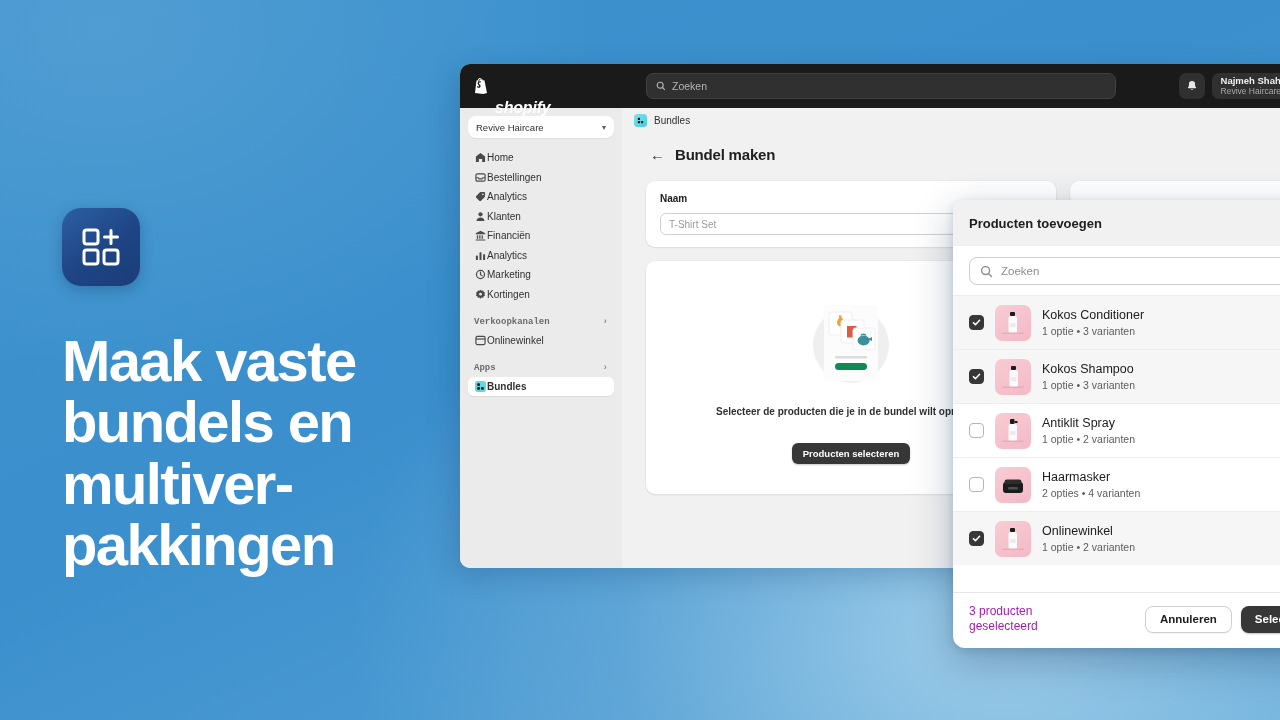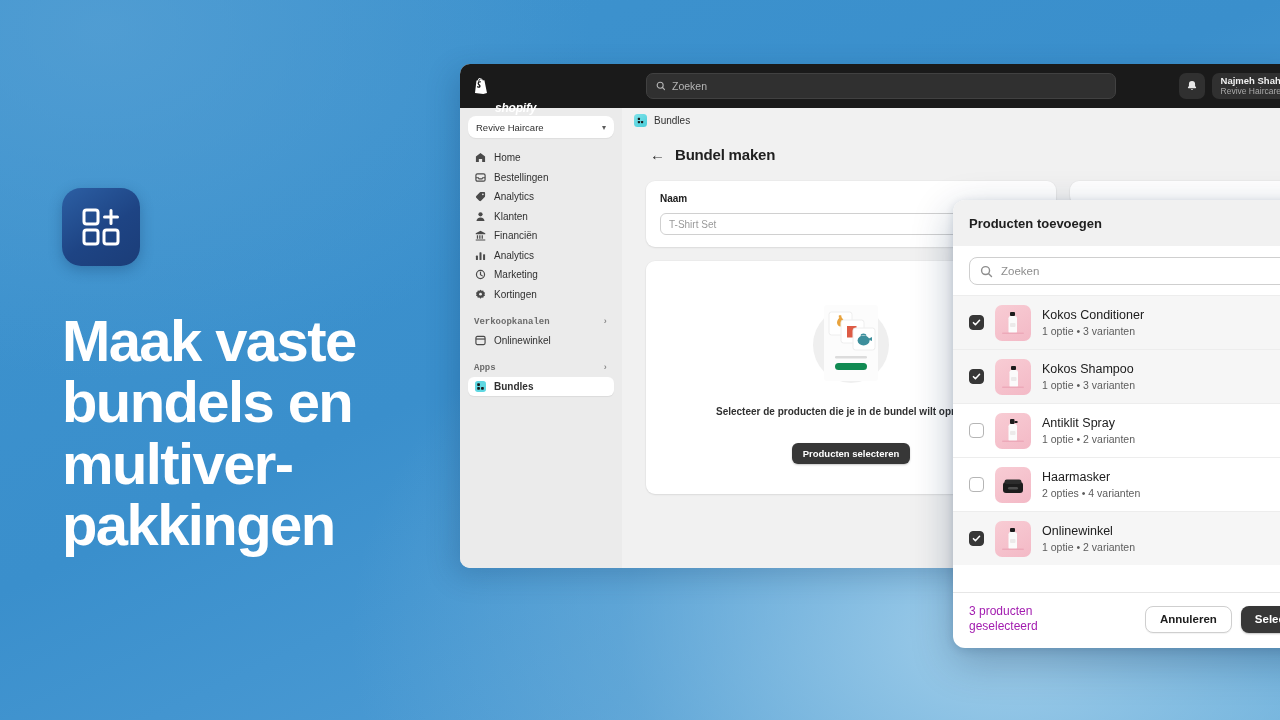--- a/index.html
+++ b/index.html
@@ -15,21 +15,21 @@
   #bg {
     position: absolute; inset: 0;
     background:
       radial-gradient(ellipse 900px 620px at 78% 88%, rgba(164,208,235,0.95) 0%, rgba(120,180,219,0.45) 42%, rgba(58,144,206,0) 72%),
       radial-gradient(ellipse 700px 500px at 8% 4%, rgba(86,160,212,0.75) 0%, rgba(58,144,206,0) 70%),
       linear-gradient(155deg, #3e93ce 0%, #3a8fcc 45%, #4c9bd4 75%, #69b0dd 100%);
   }
 
   
   #promo {
-    position: absolute; left: 62px; top: 188px; width: 400px;
+    position: absolute; left: 62px; top: 208px; width: 400px;
     z-index: 5;
   }
   #app-icon {
     width: 78px; height: 78px; border-radius: 19px;
     background: linear-gradient(145deg, #2c5fa4 0%, #1e4484 55%, #1b3d78 100%);
     box-shadow: 0 4px 14px rgba(10,40,80,0.28);
     display: flex; align-items: center; justify-content: center;
   }
   #app-icon svg { display: block; }
   #promo-head {
@@ -53,21 +53,21 @@
     z-index: 6;
   }
 
   
   #topbar {
     height: 44px; background: #1a1a1a;
     display: flex; align-items: center; padding: 0 10px 0 14px;
     position: relative;
   }
   #brand { display: flex; align-items: center; gap: 7px; width: 160px; flex: none; }
-  #brand .wordmark { color: #fff; font-size: 12px; font-style: italic; font-weight: 700; letter-spacing: -0.2px; margin-top: 44px; }
+  #brand .wordmark { color: #fff; font-size: 16px; font-style: italic; font-weight: 700; letter-spacing: -0.2px; margin-top: 44px; }
   #topsearch {
     flex: 1; max-width: 470px; height: 26px; margin-left: 12px;
     background: #303030; border: 1px solid #414141; border-radius: 7px;
     display: flex; align-items: center; gap: 6px; padding: 0 9px;
     color: #b5b5b5; font-size: 10.5px;
   }
   #topright { margin-left: auto; display: flex; align-items: center; gap: 7px; }
   #bell {
     width: 26px; height: 26px; border-radius: 7px; background: #303030;
     display: flex; align-items: center; justify-content: center;
@@ -85,21 +85,21 @@
   #sidebar { width: 162px; flex: none; background: #ebebeb; padding: 8px 8px 0 8px; }
   #store-sel {
     background: #fff; border-radius: 8px; height: 22px;
     display: flex; align-items: center; padding: 0 8px;
     font-size: 9.5px; color: #303030; font-weight: 500;
     box-shadow: 0 1px 1px rgba(0,0,0,0.06);
   }
   #store-sel .chev { margin-left: auto; color: #5c5c5c; font-size: 8px; }
   .nav-list { margin-top: 10px; }
   .nav-item {
-    display: flex; align-items: center; gap: 8px;
+    display: flex; align-items: center; gap: 1px;
     height: 19px; padding: 0 6px; border-radius: 6px;
     font-size: 10px; color: #303030;
     margin-bottom: 0.5px;
   }
   .nav-item.active { background: #fff; box-shadow: 0 1px 1px rgba(0,0,0,0.07); font-weight: 600; }
   .nav-item .ic { width: 12px; height: 12px; display: flex; align-items: center; justify-content: center; flex: none; }
   .nav-section {
     display: flex; align-items: center;
     font-size: 9px; color: #6b6b6b; font-weight: 600;
     padding: 0 6px; height: 17px; margin-top: 10px; font-family: Liberation Mono, monospace;

